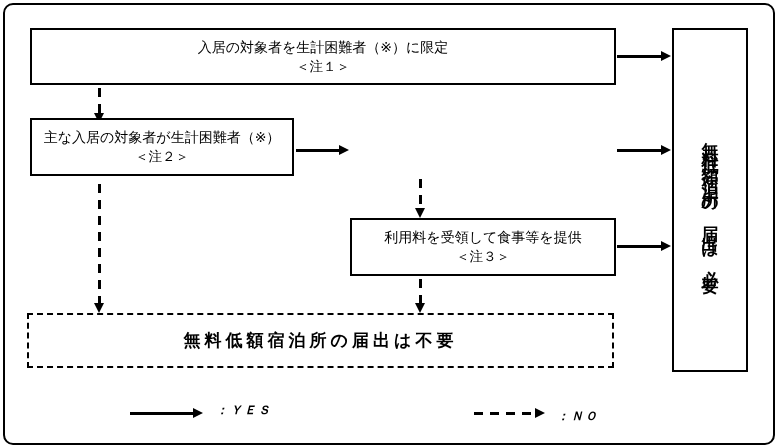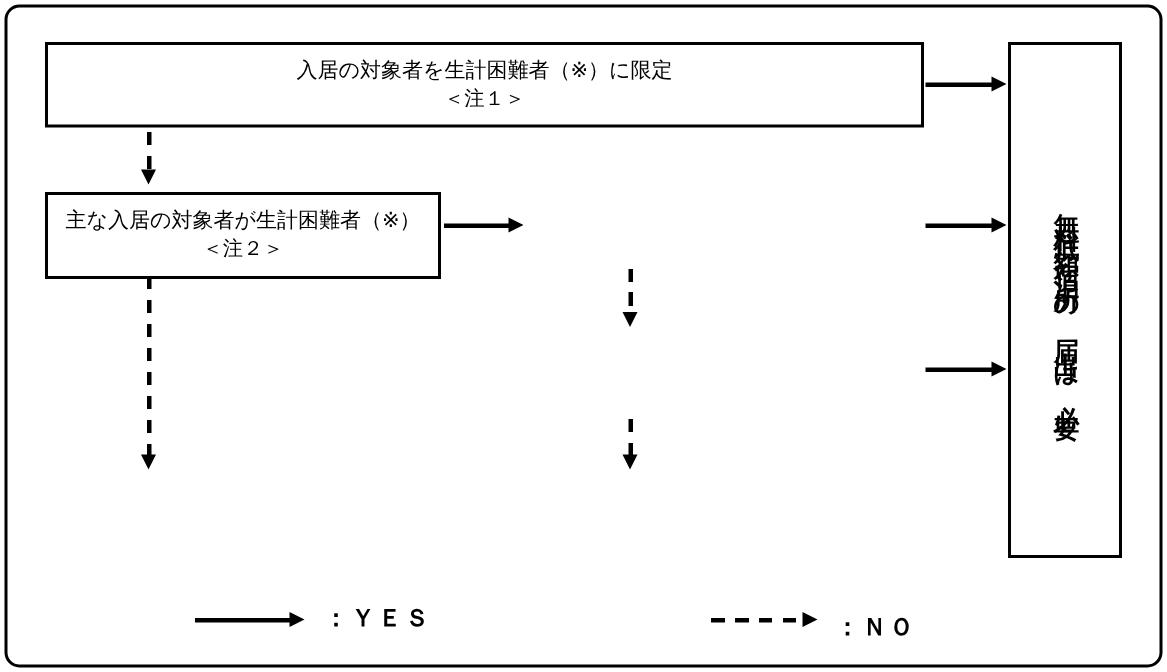--- a/index.html
+++ b/index.html
@@ -39,51 +39,58 @@
     border-left:10px solid #000;width:0;height:0;
   }
   .arrow.v{width:3px;}
   .arrow.v.dashedl{background:repeating-linear-gradient(to bottom,#000 0 9px,transparent 9px 16px);}
   .arrow.v::after{
     content:"";position:absolute;bottom:-9px;left:-4px;
     border-left:5.5px solid transparent;border-right:5.5px solid transparent;
     border-top:10px solid #000;width:0;height:0;
   }
   .legend-label{
-    position:absolute;font-weight:bold;font-size:16px;letter-spacing:2px;white-space:nowrap;
+    position:absolute;font-weight:bold;font-size:12px;letter-spacing:2px;white-space:nowrap;font-style:italic;
   }
 </style>
 </head>
 <body>
 
 <div class="canvas">
   <div class="outer-frame"></div>
 
   <div class="fbox" style="left:30px;top:28px;width:586px;height:57px;">
     <div>入居の対象者を生計困難者（※）に限定</div>
     <div class="note">＜注１＞</div>
   </div>
 
   <div class="arrow v dashedl" style="left:98px;top:88px;height:26px;"></div>
 
-  <div class="fbox" style="left:30px;top:128px;width:264px;height:58px;justify-content:center;">
+  <div class="fbox" style="left:30px;top:118px;width:264px;height:58px;justify-content:center;">
     <div>主な入居の対象者が生計困難者（※）</div>
     <div class="note">＜注２＞</div>
   </div>
 
   <div class="arrow h solid" style="left:296px;top:149px;width:44px;"></div>
 
 
   <div class="arrow v dashedl" style="left:419px;top:179px;height:30px;"></div>
 
+  <div class="fbox" style="left:350px;top:218px;width:266px;height:58px;">
+    <div>利用料を受領して食事等を提供</div>
+    <div class="note">＜注３＞</div>
+  </div>
 
   <div class="arrow v dashedl" style="left:98px;top:184px;height:120px;"></div>
 
   <div class="arrow v dashedl" style="left:419px;top:279px;height:25px;"></div>
 
+  <div class="fbox dashed bold-label" style="left:27px;top:313px;width:587px;height:55px;">
+    <div>無料低額宿泊所の届出は不要</div>
+  </div>
 
   <div class="arrow h solid" style="left:617px;top:55px;width:45px;"></div>
   <div class="arrow h solid" style="left:617px;top:149px;width:45px;"></div>
   <div class="arrow h solid" style="left:617px;top:245px;width:45px;"></div>
 
   <div class="vbox" style="left:672px;top:28px;width:76px;height:344px;">
     <div class="vtext">無料低額宿泊所の届出は必要</div>
   </div>
 
   <div class="arrow h solid" style="left:130px;top:412px;width:64px;"></div>

